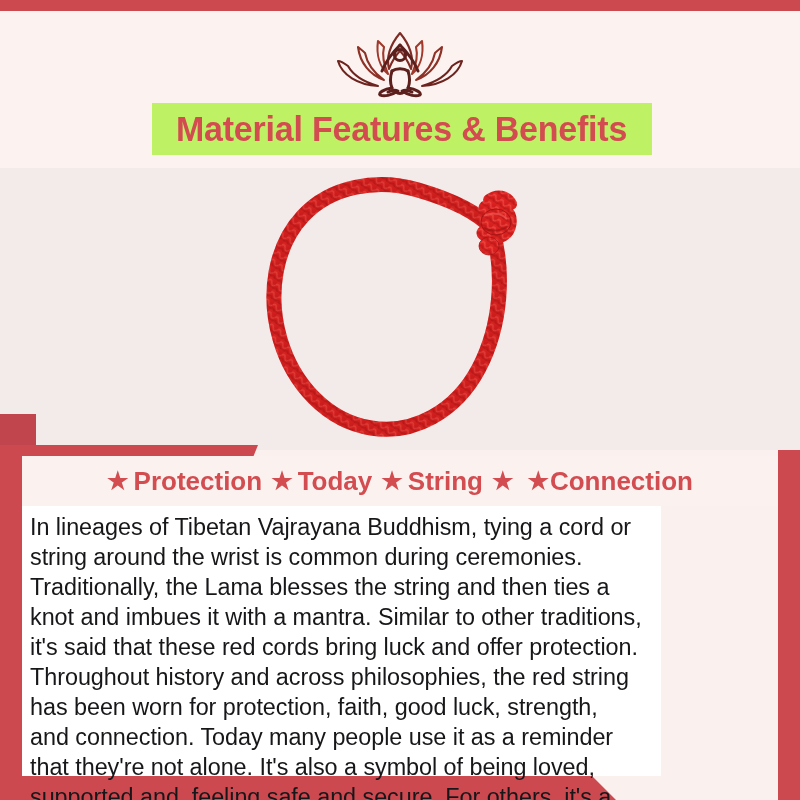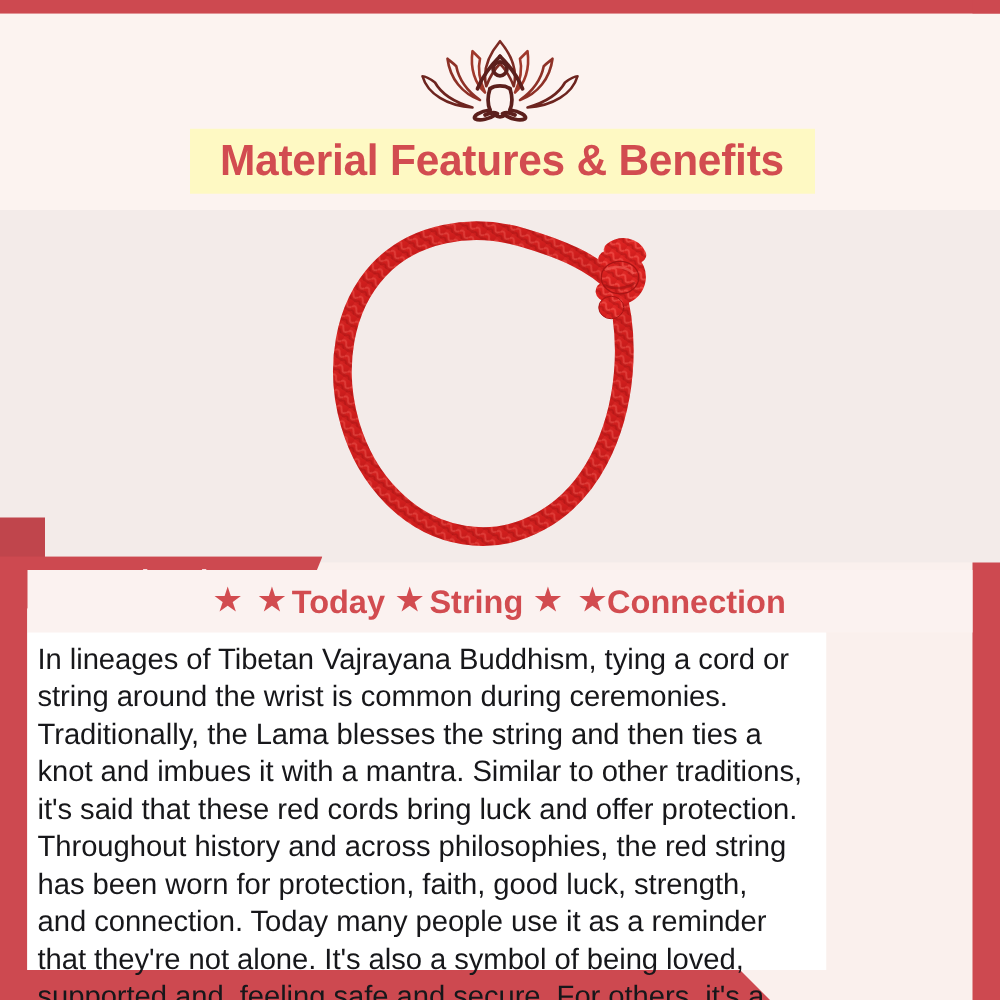--- a/index.html
+++ b/index.html
@@ -77,21 +77,21 @@
     color: #3a2c2a;
     text-align: center;
     text-indent: 3px;
   }
 
   
   .title-plaque {
     position: absolute;
     left: 152px; top: 103px;
     width: 500px; height: 52px;
-    background: #fef9c3;
+    background: #bef264;
     display: flex;
     align-items: center;
     justify-content: center;
   }
   .title-text {
     font-family: "Liberation Sans Narrow", "Liberation Sans", sans-serif;
     font-weight: bold;
     font-size: 35px;
     letter-spacing: -0.2px;
     color: #d24c50;
@@ -291,20 +291,21 @@
   </div>
 
   <div class="ribbon-shade"></div>
   <div class="ribbon">
     <span class="ribbon-text">Red String</span>
   </div>
 
   <div class="benefits-strip">
     <span class="benefit">
       <span class="star">★</span>
+      <span>Protection</span>
     </span>
     <span class="benefit">
       <span class="star">★</span>
       <span>Today</span>
     </span>
     <span class="benefit">
       <span class="star">★</span>
       <span>String</span>
     </span>
     <span class="benefit">

